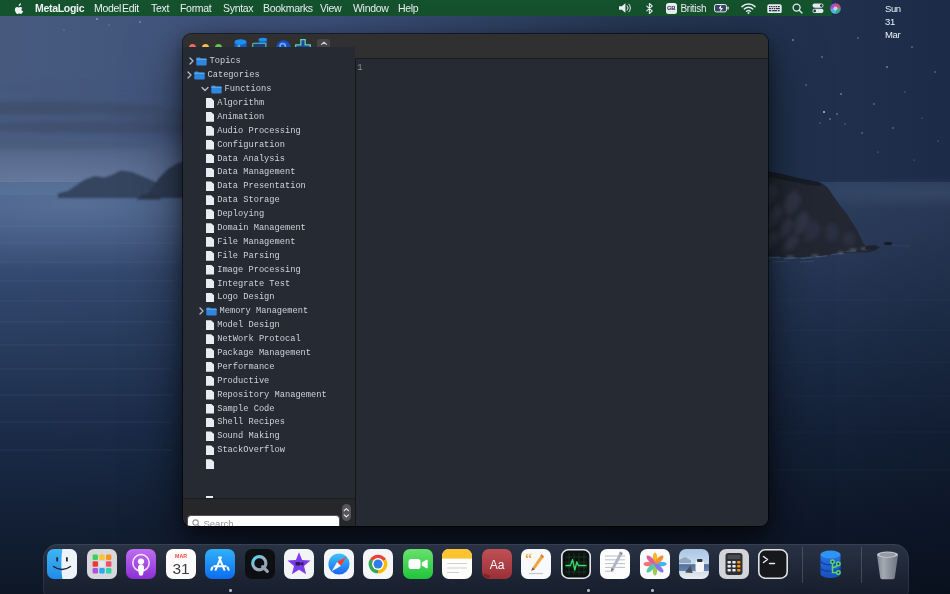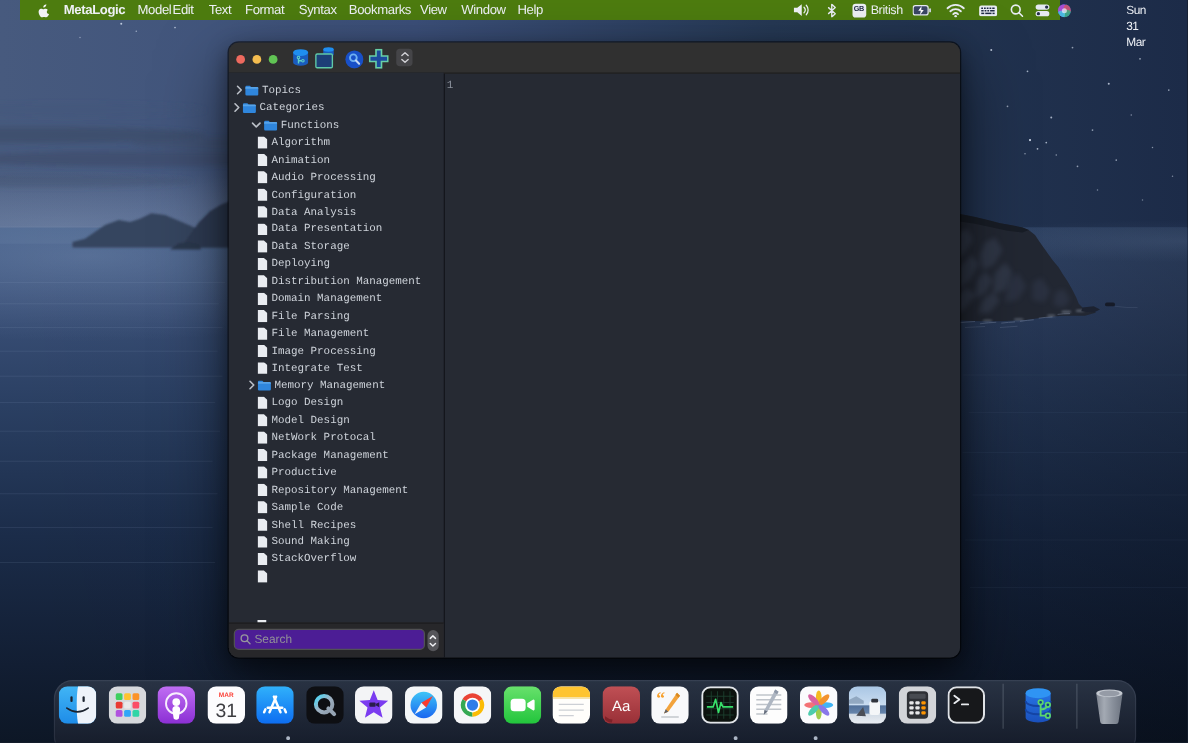--- a/index.html
+++ b/index.html
@@ -2,48 +2,48 @@
 <html><head>
 <meta charset="utf-8">
 <style>
   html,body{margin:0;padding:0;width:950px;height:594px;overflow:hidden;background:#101a2c;
     font-family:"Liberation Sans",sans-serif;-webkit-font-smoothing:antialiased;}
   .abs{position:absolute;}
   #stage{position:relative;width:950px;height:594px;overflow:hidden;}
   
   #wall{position:absolute;left:0;top:0;width:950px;height:594px;}
   
-  #menubar{position:absolute;left:0;top:0;width:832px;height:16px;background:#4d7c0f;
-    color:#eef1f6;font-size:10.5px;letter-spacing:-0.3px;margin-left:16px;}
+  #menubar{position:absolute;left:0;top:0;width:832px;height:16px;background:#14532d;
+    color:#eef1f6;font-size:10.5px;letter-spacing:-0.3px;}
   #menubar .mi{position:absolute;top:1.5px;line-height:13px;}
   
   #win{position:absolute;left:183px;top:34px;width:585px;height:492px;border-radius:8px;
     background:#262a33;box-shadow:0 22px 55px rgba(0,0,0,.55),0 6px 18px rgba(0,0,0,.45),0 0 0 1px rgba(0,0,0,.55);
     overflow:hidden;}
   #titlebar{position:absolute;left:0;top:0;width:585px;height:24px;background:#303030;
     border-bottom:1px solid #1c1c1c;}
-  #sidebar{position:absolute;left:0;top:24px;width:171.5px;height:467px;background:#262a33;overflow:hidden;}
+  #sidebar{position:absolute;left:0;top:13px;width:171.5px;height:467px;background:#262a33;overflow:hidden;}
   #vdiv{position:absolute;left:171.5px;top:25px;width:1.5px;height:467px;background:#14161c;}
   #editor{position:absolute;left:173px;top:25px;width:412px;height:467px;background:#262a33;}
   #lineno{position:absolute;left:169px;top:29px;width:16px;text-align:center;
     font-family:"Liberation Mono",monospace;font-size:8.8px;color:#8b919c;}
   
   #tree{position:absolute;left:0;top:7.4px;width:171.5px;font-family:"Liberation Mono",monospace;
     font-size:8.7px;color:#ced3da;}
   .row{height:13.9px;display:flex;align-items:center;white-space:nowrap;}
   .row svg{flex:0 0 auto;}
   .lbl{margin-left:3px;letter-spacing:0;}
   .doc{padding-left:23px;}
   .doc::before{content:"";flex:0 0 auto;width:8px;height:9.8px;margin-right:0.2px;background:#e9ecf1;
     clip-path:polygon(0 0,64% 0,100% 26%,100% 100%,0 100%);}
   
   #searchrow{position:absolute;left:0;bottom:0;width:172px;height:27px;background:#27272a;
     border-top:1px solid #1d1d1f;}
-  #sfield{position:absolute;left:3.5px;top:4px;width:151px;height:14.5px;border-radius:4px;
-    background:#4c1d95;border:1px solid #515155;}
+  #sfield{position:absolute;left:3.5px;top:16px;width:151px;height:14.5px;border-radius:4px;
+    background:#ffffff;border:1px solid #515155;}
   #sfield .ph{position:absolute;left:16px;top:2.2px;font-size:9.5px;color:#929298;}
   #stepper{position:absolute;left:158.5px;top:5px;width:9.5px;height:16.5px;border-radius:4.75px;background:#55555a;}
   
   #dock{position:absolute;left:43px;top:544px;width:866px;height:60px;border-radius:15px;
     background:linear-gradient(180deg,rgba(45,55,72,.87),rgba(20,26,40,.9));
     box-shadow:inset 0 0 0 1px rgba(170,185,210,.11);}
   .dicon{position:absolute;top:549px;width:30px;height:30px;}
   .dsep{position:absolute;top:547px;width:1px;height:36px;background:rgba(190,200,215,.22);}
   .ddot{position:absolute;top:589px;width:2.5px;height:2.5px;border-radius:50%;background:rgba(210,220,235,.8);}
 </style>
@@ -364,67 +364,70 @@
       <div class="row doc">
             <span class="lbl">Audio Processing</span>
           </div>
       <div class="row doc">
             <span class="lbl">Configuration</span>
           </div>
       <div class="row doc">
             <span class="lbl">Data Analysis</span>
           </div>
       <div class="row doc">
+            <span class="lbl">Data Management</span>
+          </div>
+      <div class="row doc">
             <span class="lbl">Data Presentation</span>
           </div>
       <div class="row doc">
             <span class="lbl">Data Storage</span>
           </div>
       <div class="row doc">
             <span class="lbl">Deploying</span>
           </div>
       <div class="row doc">
-            <span class="lbl">Distribution Management</span>
-          </div>
-      <div class="row doc">
             <span class="lbl">Domain Management</span>
           </div>
       <div class="row doc">
+            <span class="lbl">File Management</span>
+          </div>
+      <div class="row doc">
             <span class="lbl">File Parsing</span>
           </div>
       <div class="row doc">
-            <span class="lbl">File Management</span>
-          </div>
-      <div class="row doc">
             <span class="lbl">Image Processing</span>
           </div>
       <div class="row doc">
             <span class="lbl">Integrate Test</span>
+          </div>
+      <div class="row doc">
+            <span class="lbl">Logo Design</span>
           </div>
       <div class="row" style="padding-left:16px">
             <svg width="5" height="8" viewBox="0 0 5 8">
               <path d="M1,1 L4,4 L1,7" stroke="#b9bec6" stroke-width="1.3" fill="none" stroke-linecap="round" stroke-linejoin="round"></path>
             </svg>
             <svg style="margin-left:1.5px" width="11" height="9" viewBox="0 0 11 9">
               <path d="M0.3,1.6 a1,1 0 0 1 1,-1 h2.6 l1.1,1.1 h4.7 a1,1 0 0 1 1,1 v4.7 a1,1 0 0 1 -1,1 h-8.4 a1,1 0 0 1 -1,-1 Z" fill="#2f86dd"></path>
               <path d="M0.3,3 h10.4 v-0.6 a0.8,0.8 0 0 0 -0.8,-0.8 h-9 a0.8,0.8 0 0 0 -0.6,0.6 Z" fill="#57a3e8"></path>
             </svg>
             <span class="lbl">Memory Management</span>
           </div>
       <div class="row doc">
-            <span class="lbl">Logo Design</span>
-          </div>
-      <div class="row doc">
             <span class="lbl">Model Design</span>
           </div>
       <div class="row doc">
             <span class="lbl">NetWork Protocal</span>
           </div>
       <div class="row doc">
             <span class="lbl">Package Management</span>
+          </div>
+      <div class="row doc">
+            <span class="lbl">Performance</span>
           </div>
       <div class="row doc">
             <span class="lbl">Productive</span>
           </div>
       <div class="row doc">
             <span class="lbl">Repository Management</span>
           </div>
       <div class="row doc">
             <span class="lbl">Sample Code</span>
           </div>

